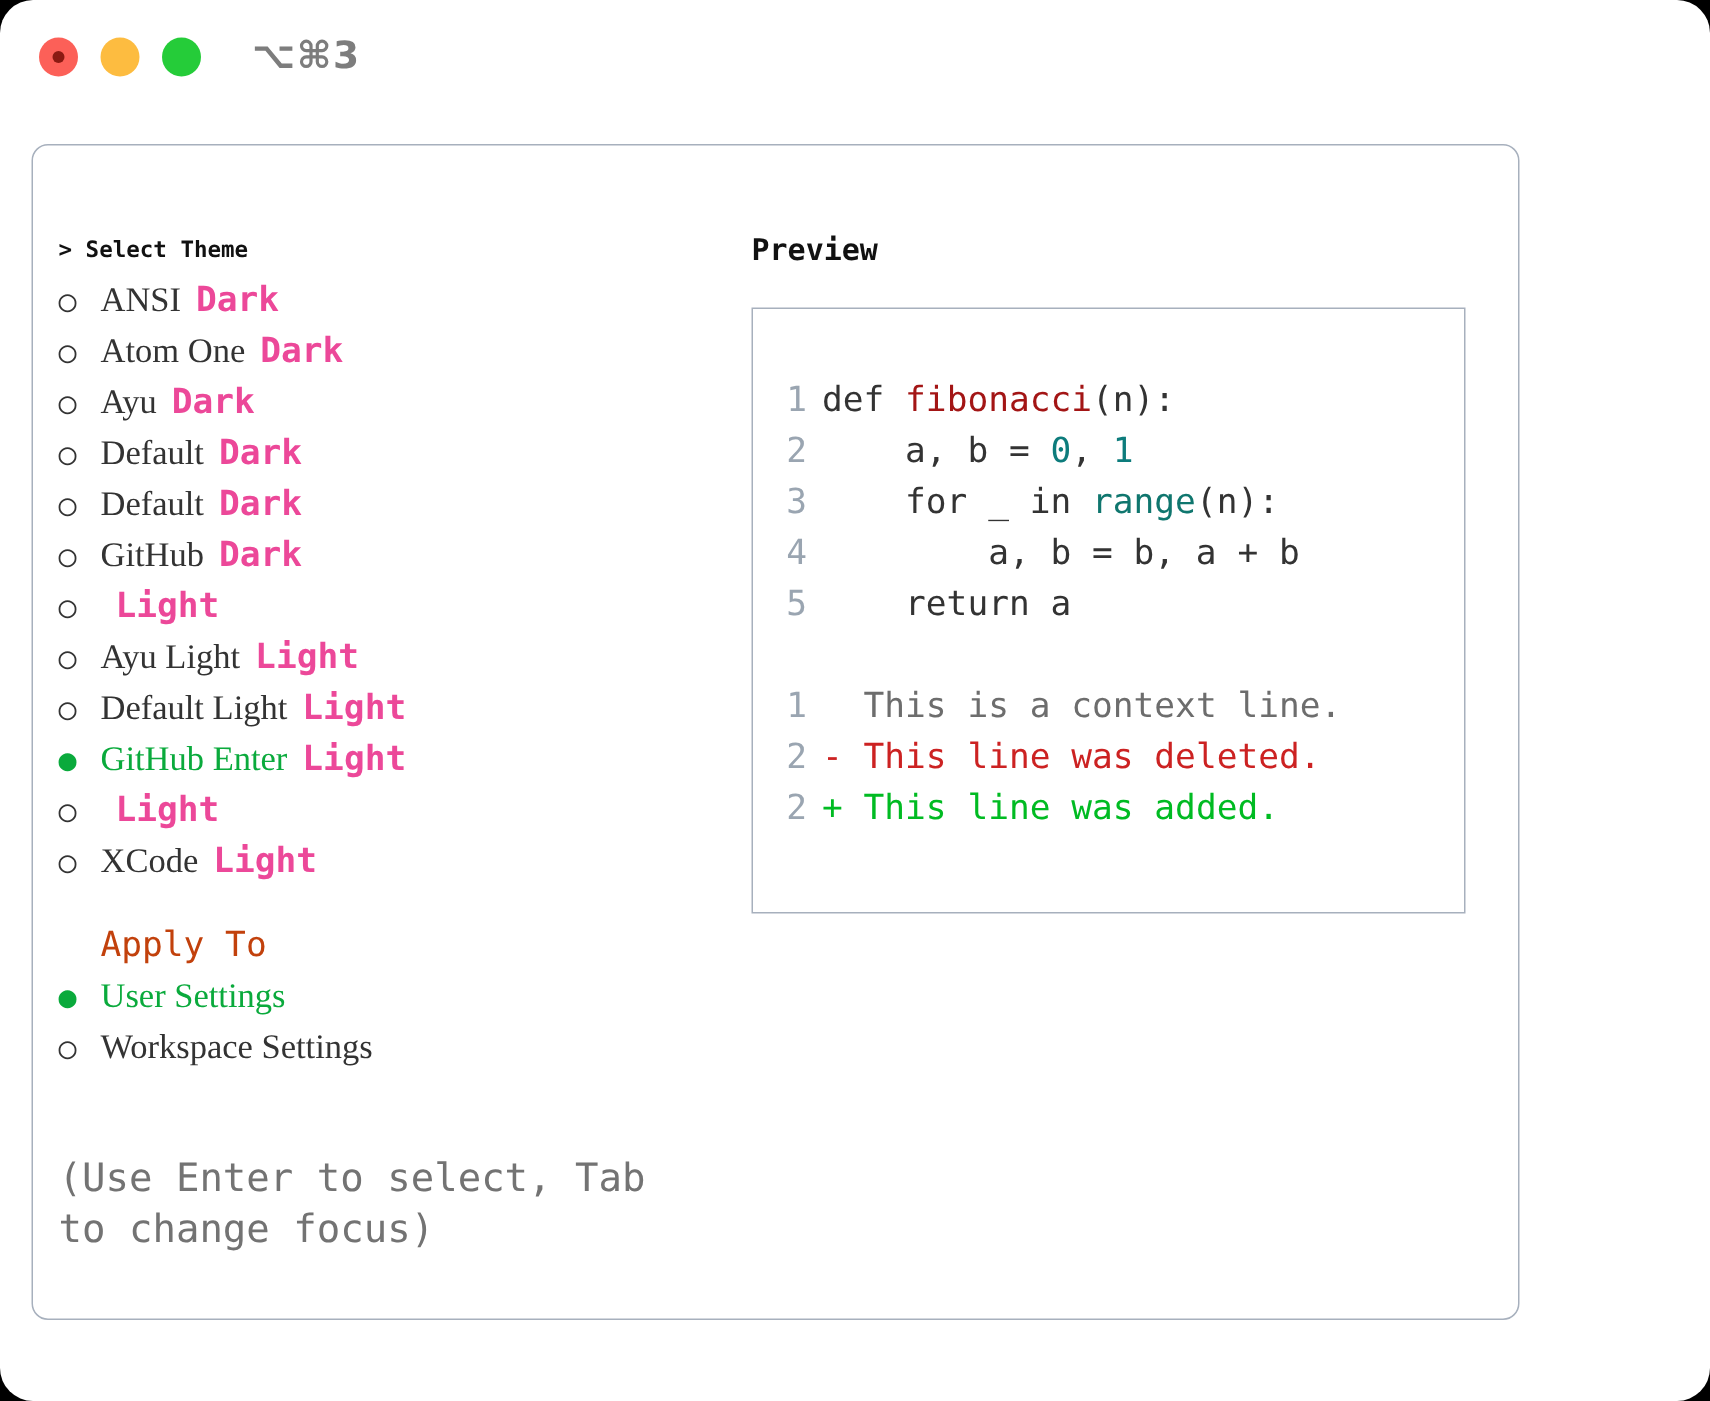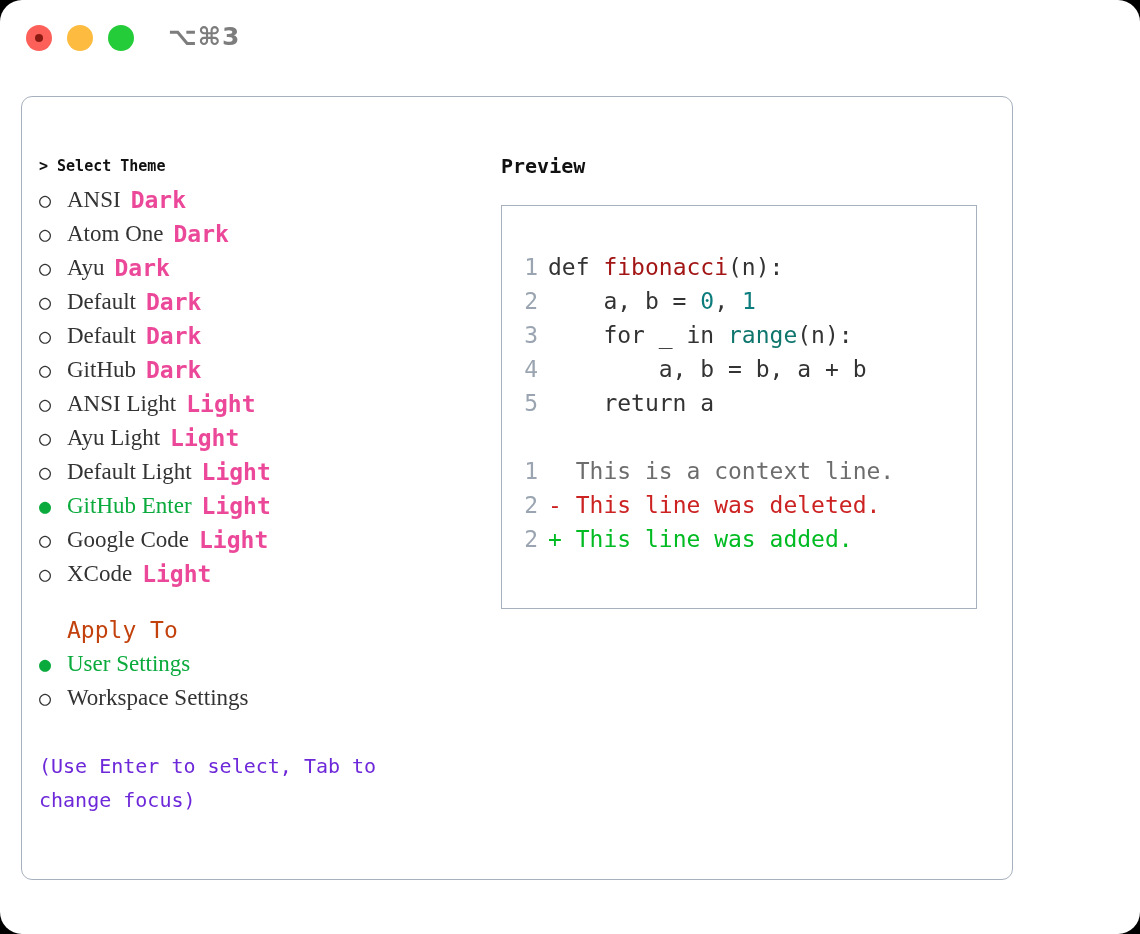--- a/index.html
+++ b/index.html
@@ -112,24 +112,24 @@
   .subhead {
     height: 34px;
     line-height: 34px;
     font-size: 23px;
     color: #c2410c;
     padding-left: 28px;
     white-space: pre;
   }
   .spacer-sm { height: 22px; }
   .hint {
-    margin-top: 34px;
-    font-size: 20px;
-    line-height: 34px;
-    color: #6d28d9;
+    margin-top: 54px;
+    font-size: 26px;
+    line-height: 34px;
+    color: #737373;
     width: 400px;
     white-space: normal;
   }
   
   .right-col {
     position: absolute;
     left: 479px; top: 52px;
     width: 490px;
   }
   .preview-head {
@@ -191,25 +191,25 @@
 
     <div class="left-col">
       <div class="section-head">&gt; Select Theme</div>
       <div id="theme-items">
           <div class="opt-row"><span class="bullet">○</span><span class="opt-label">ANSI</span><span class="opt-cat">Dark</span></div>
           <div class="opt-row"><span class="bullet">○</span><span class="opt-label">Atom One</span><span class="opt-cat">Dark</span></div>
           <div class="opt-row"><span class="bullet">○</span><span class="opt-label">Ayu</span><span class="opt-cat">Dark</span></div>
           <div class="opt-row"><span class="bullet">○</span><span class="opt-label">Default</span><span class="opt-cat">Dark</span></div>
           <div class="opt-row"><span class="bullet">○</span><span class="opt-label">Default</span><span class="opt-cat">Dark</span></div>
           <div class="opt-row"><span class="bullet">○</span><span class="opt-label">GitHub</span><span class="opt-cat">Dark</span></div>
-          <div class="opt-row"><span class="bullet">○</span><span class="opt-label">ANSI Light</span><span class="opt-cat">Light</span></div>
+          <div class="opt-row"><span class="bullet">○</span><span class="opt-cat">Light</span></div>
           <div class="opt-row"><span class="bullet">○</span><span class="opt-label">Ayu Light</span><span class="opt-cat">Light</span></div>
           <div class="opt-row"><span class="bullet">○</span><span class="opt-label">Default Light</span><span class="opt-cat">Light</span></div>
           <div class="opt-row selected"><span class="bullet sel">●</span><span class="opt-label">GitHub Enter</span><span class="opt-cat">Light</span></div>
-          <div class="opt-row"><span class="bullet">○</span><span class="opt-label">Google Code</span><span class="opt-cat">Light</span></div>
+          <div class="opt-row"><span class="bullet">○</span><span class="opt-cat">Light</span></div>
           <div class="opt-row"><span class="bullet">○</span><span class="opt-label">XCode</span><span class="opt-cat">Light</span></div>
         </div>
 
       <div class="spacer-sm"></div>
 
       <div class="subhead">Apply To</div>
       <div id="apply-items">
           <div class="opt-row selected"><span class="bullet sel">●</span><span class="opt-label">User Settings</span></div>
           <div class="opt-row"><span class="bullet">○</span><span class="opt-label">Workspace Settings</span></div>
         </div>

